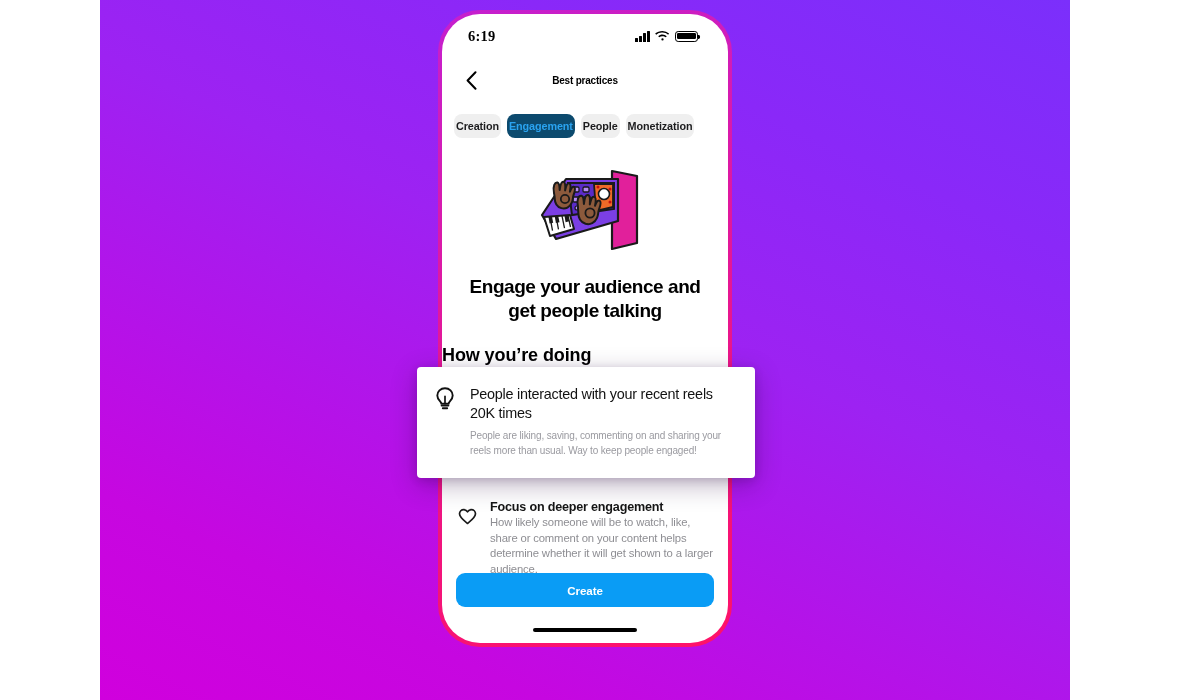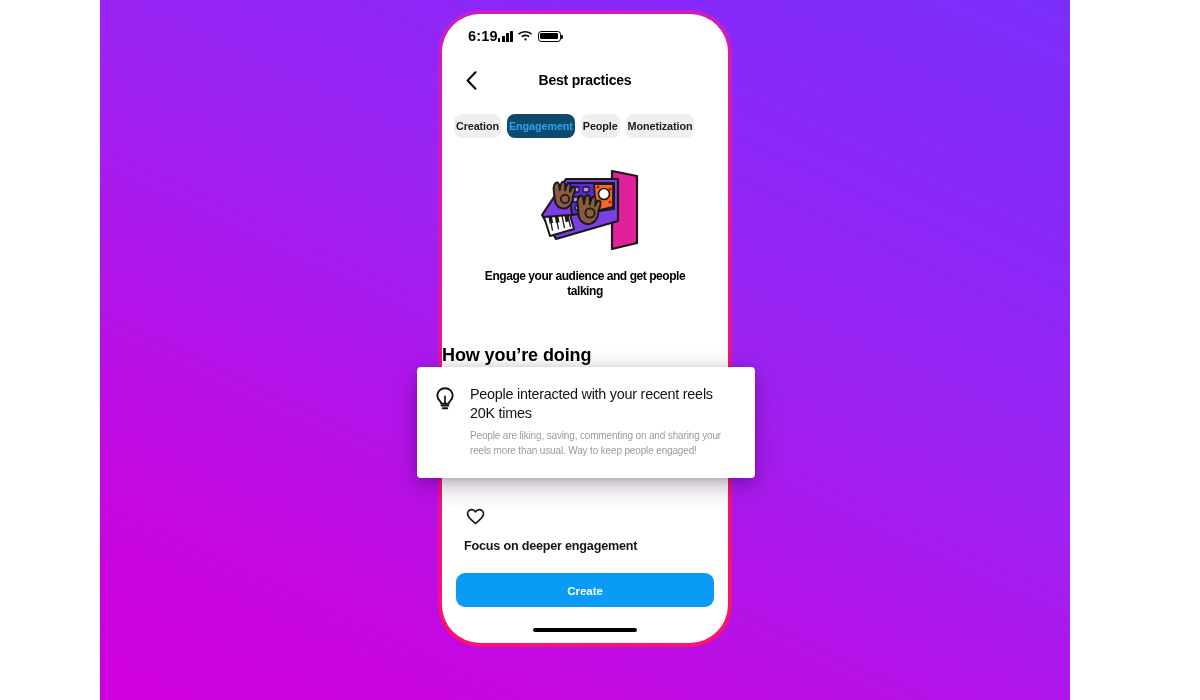--- a/index.html
+++ b/index.html
@@ -51,22 +51,24 @@
     overflow: hidden;
   }
 
   
   .statusbar {
     position: absolute;
     top: 0; left: 0; right: 8px;
     height: 44px;
     display: flex;
     align-items: center;
+    justify-content: space-between;
     padding: 0 22px 0 26px;
     box-sizing: border-box;
+    font-family: Liberation Serif, serif;
   }
   .status-time {
     font-size: 14.5px;
     font-weight: bold;
     color: #000;
     letter-spacing: 0.2px;
   }
   .status-icons {
     display: flex;
     align-items: center;
@@ -110,21 +112,21 @@
   .back-btn {
     width: 26px; height: 26px;
     display: flex; align-items: center; justify-content: center;
     cursor: pointer;
     flex: 0 0 auto;
   }
   .nav-title {
     position: absolute;
     left: 0; right: 0;
     text-align: center;
-    font-size: 14px;
+    font-size: 10px;
     font-weight: bold;
     color: #000;
     letter-spacing: -0.2px;
     pointer-events: none;
   }
 
   
   .tabs {
     position: absolute;
     top: 100px; left: 0; right: 0;
@@ -155,23 +157,23 @@
     top: 148px; left: 0; right: 0;
     height: 100px;
     display: flex;
     align-items: center;
     justify-content: center;
   }
 
   
   .headline {
     position: absolute;
-    top: 255px; left: 24px; right: 24px;
+    top: 261px; left: 24px; right: 24px;
     text-align: center;
-    font-size: 12px;
+    font-size: 19px;
     line-height: 1.24;
     font-weight: bold;
     color: #000;
     letter-spacing: -0.45px;
   }
 
   
   .section-label {
     position: absolute;
     top: 331px; left: 0;
@@ -184,25 +186,24 @@
   
   .row-hidden {
     position: absolute;
     top: 358px; left: 16px; right: 16px;
     height: 100px;
   }
 
   
   .listrow {
     position: absolute;
-    top: 478px; left: 22px; right: 14px;
+    top: 478px; left: 14px; right: 14px;
     display: flex;
     gap: 12px;
     padding-top: 8px;
-    flex-direction: column;
   }
   .listrow .ic {
     flex: 0 0 auto;
     width: 22px; height: 22px;
     display: flex; align-items: center; justify-content: center;
     margin-top: 5px;
   }
   .listrow .body { flex: 1 1 auto; }
   .listrow .rt {
     font-size: 12.6px;
@@ -376,20 +377,21 @@
       <div class="row-hidden"></div>
 
       <div class="listrow">
         <div class="ic">
           <svg width="19" height="17" viewBox="0 0 22 20">
             <path d="M11 18.2 C6.2 14.4 1.6 11.2 1.6 6.9 C1.6 3.9 3.9 1.8 6.5 1.8 C8.4 1.8 10 2.9 11 4.4 C12 2.9 13.6 1.8 15.5 1.8 C18.1 1.8 20.4 3.9 20.4 6.9 C20.4 11.2 15.8 14.4 11 18.2 Z" fill="none" stroke="#1a1a1a" stroke-width="2" stroke-linejoin="round"></path>
           </svg>
         </div>
         <div class="body">
           <div class="rt">Focus on deeper engagement</div>
+          <div class="rs">How likely someone will be to watch, like, share or comment on your content helps determine whether it will get shown to a larger audience.</div>
         </div>
       </div>
 
       <div class="create-btn">Create</div>
 
       <div class="home-indicator"></div>
     </div>
   </div>
 
   <div id="popup">

